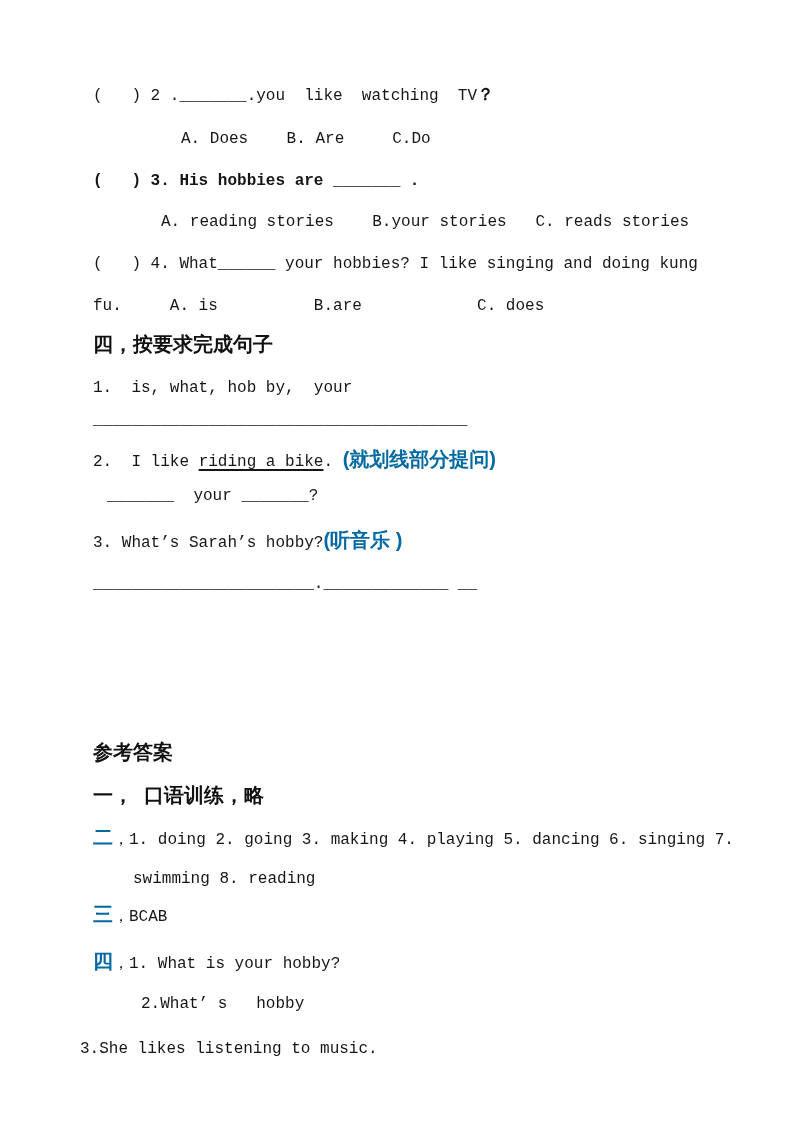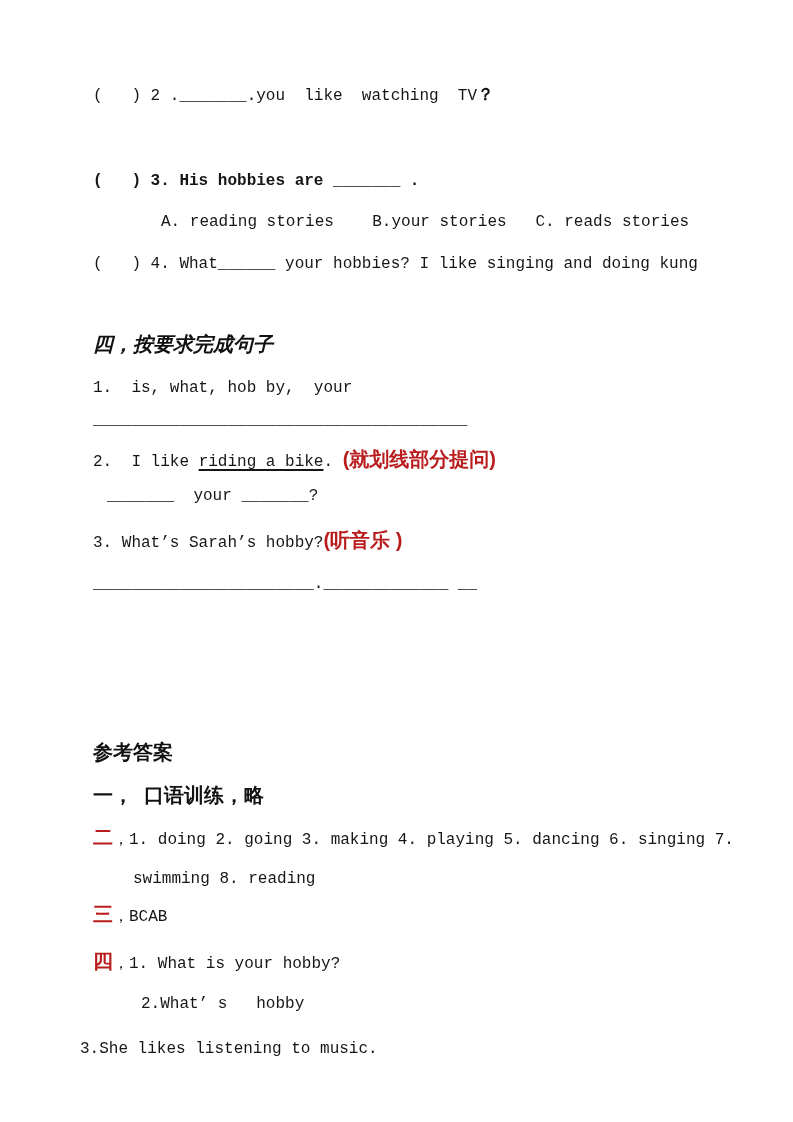--- a/index.html
+++ b/index.html
@@ -27,47 +27,49 @@
     font-size: 20px;
     line-height: 22px;
     color: #111111;
     white-space: pre;
   }
   
   .cjkb {
     font-family: "Liberation Sans", "DejaVu Sans", sans-serif;
     font-weight: 700;
     font-size: 20px;
-    color: #b91c1c;
+    color: #0369a1;
   }
   
   .bq {
     font-weight: 700;
     font-size: 17px;
     color: #111111;
   }
   .u {
     text-decoration: underline;
     text-underline-offset: 3px;
     text-decoration-thickness: 1.5px;
   }
 </style>
 </head>
 <body>
 
 <div class="page">
 
   <div class="ln" style="left:93px; top:86px;"><span>(   ) 2 ._______.you  like  watching  TV</span><span class="bq">？</span></div>
+  <div class="ln" style="left:181px; top:129px;">A. Does    B. Are     C.Do</div>
 
   <div class="ln" style="left:93px; top:171px;font-weight:bold;">(   ) 3. His hobbies are _______ .</div>
   <div class="ln" style="left:161px; top:212px;">A. reading stories    B.your stories   C. reads stories</div>
 
   <div class="ln" style="left:93px; top:254px;">(   ) 4. What______ your hobbies? I like singing and doing kung</div>
+  <div class="ln" style="left:93px; top:296px;">fu.     A. is          B.are            C. does</div>
 
-  <div class="hd" style="position:absolute; left:93px; top:333px;font-style:italic;">四，按要求完成句子</div>
+  <div class="hd" style="position:absolute; left:93px; top:333px;">四，按要求完成句子</div>
 
   <div class="ln" style="left:93px; top:378px;">1.  is, what, hob by,  your</div>
   <div class="ln" style="left:93px; top:410px;">_______________________________________</div>
 
   <div class="ln" style="left:93px; top:449px;"><span>2.  I like </span><span class="u">riding a bike</span><span>. </span><span class="cjkb">(就划线部分提问)</span></div>
   <div class="ln" style="left:107px; top:486px;">_______  your _______?</div>
 
   <div class="ln" style="left:93px; top:530px;"><span>3. What’s Sarah’s hobby?</span><span class="cjkb">(听音乐 )</span></div>
   <div class="ln" style="left:93px; top:574px;">_______________________._____________ __</div>
 

